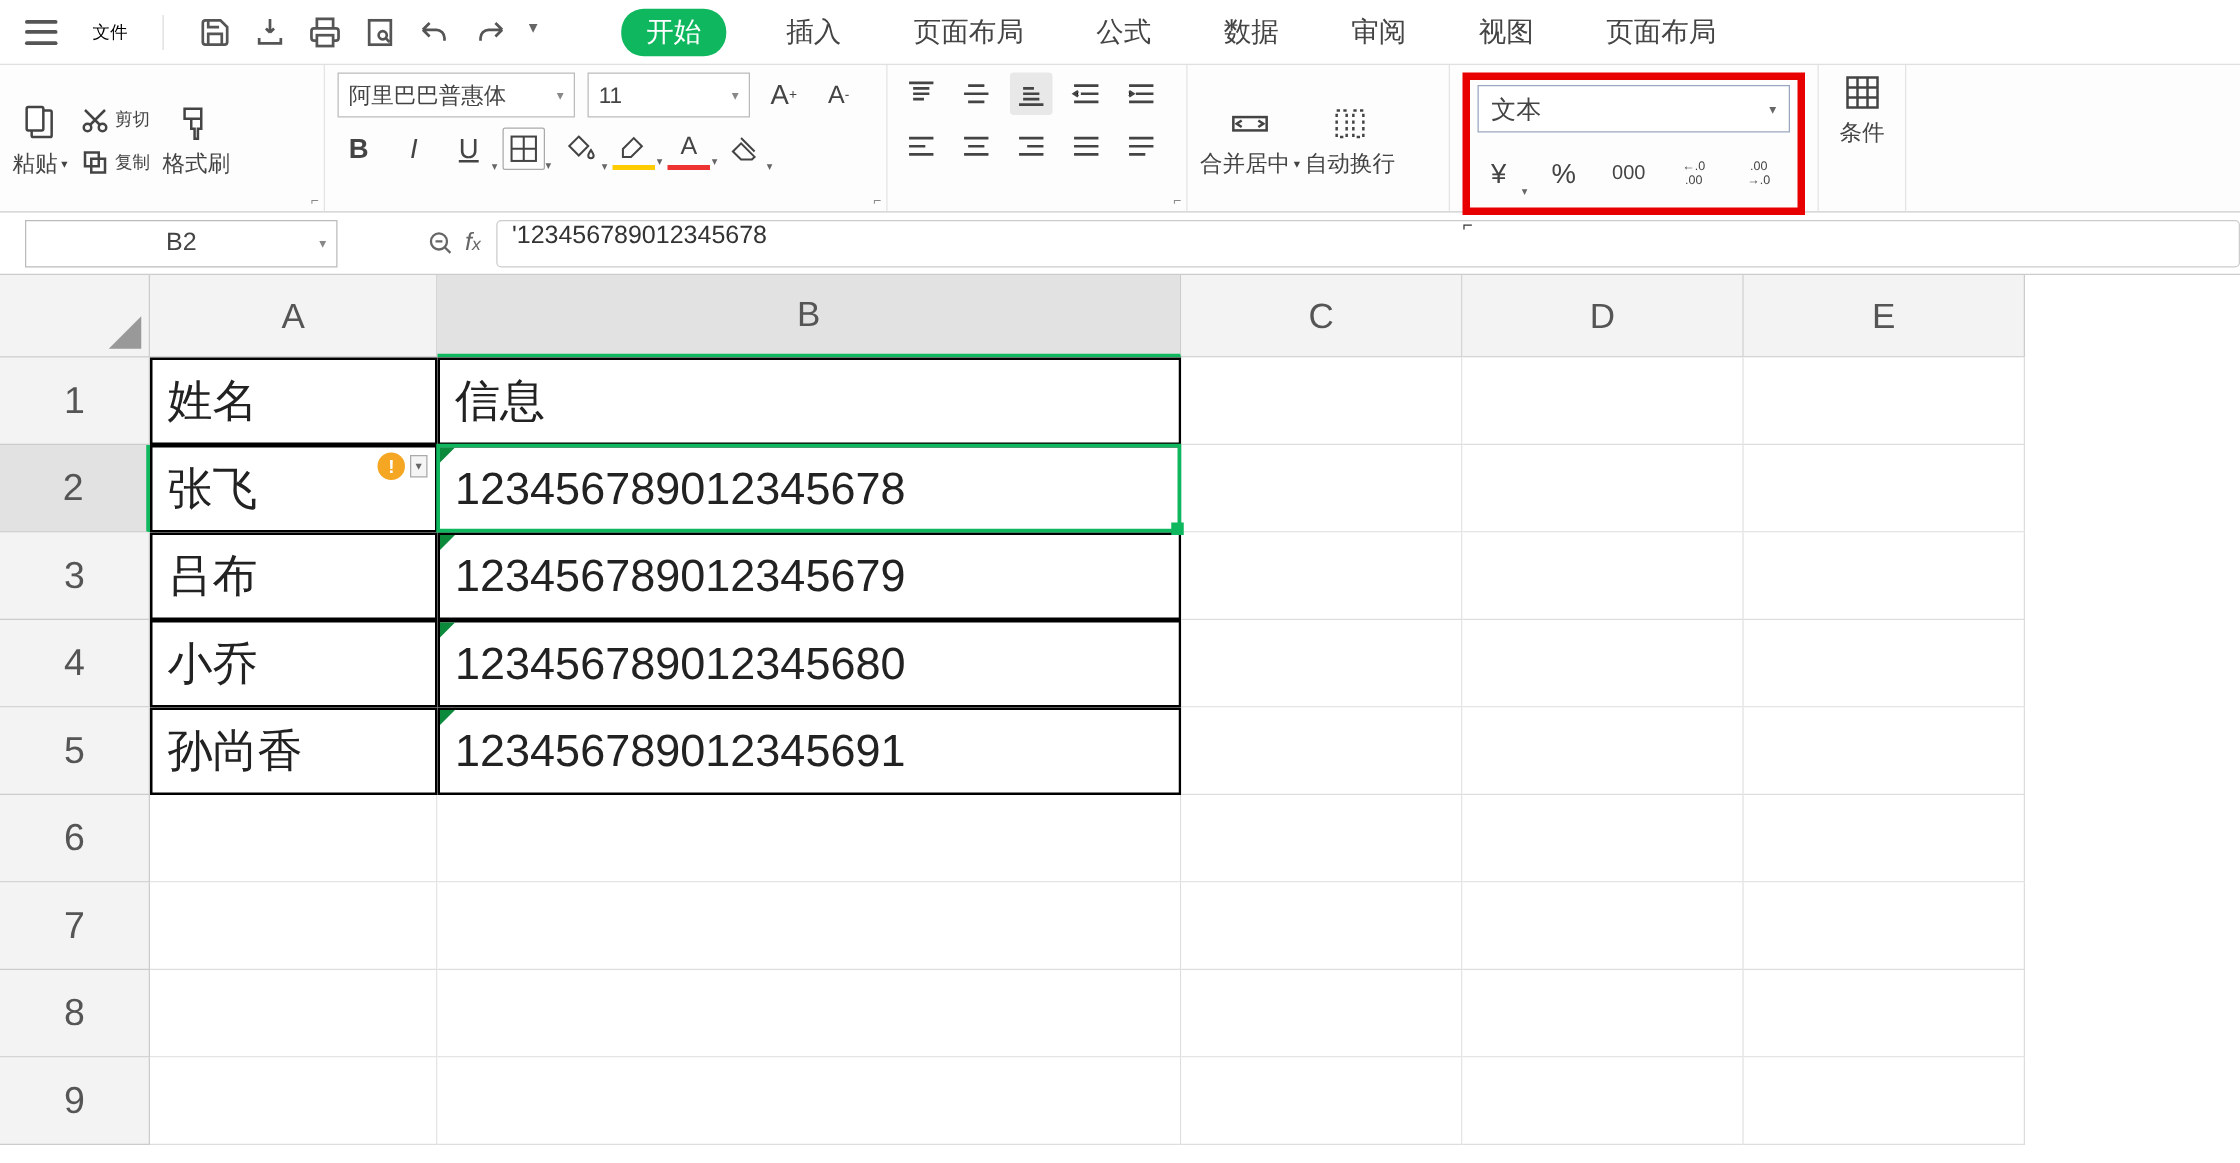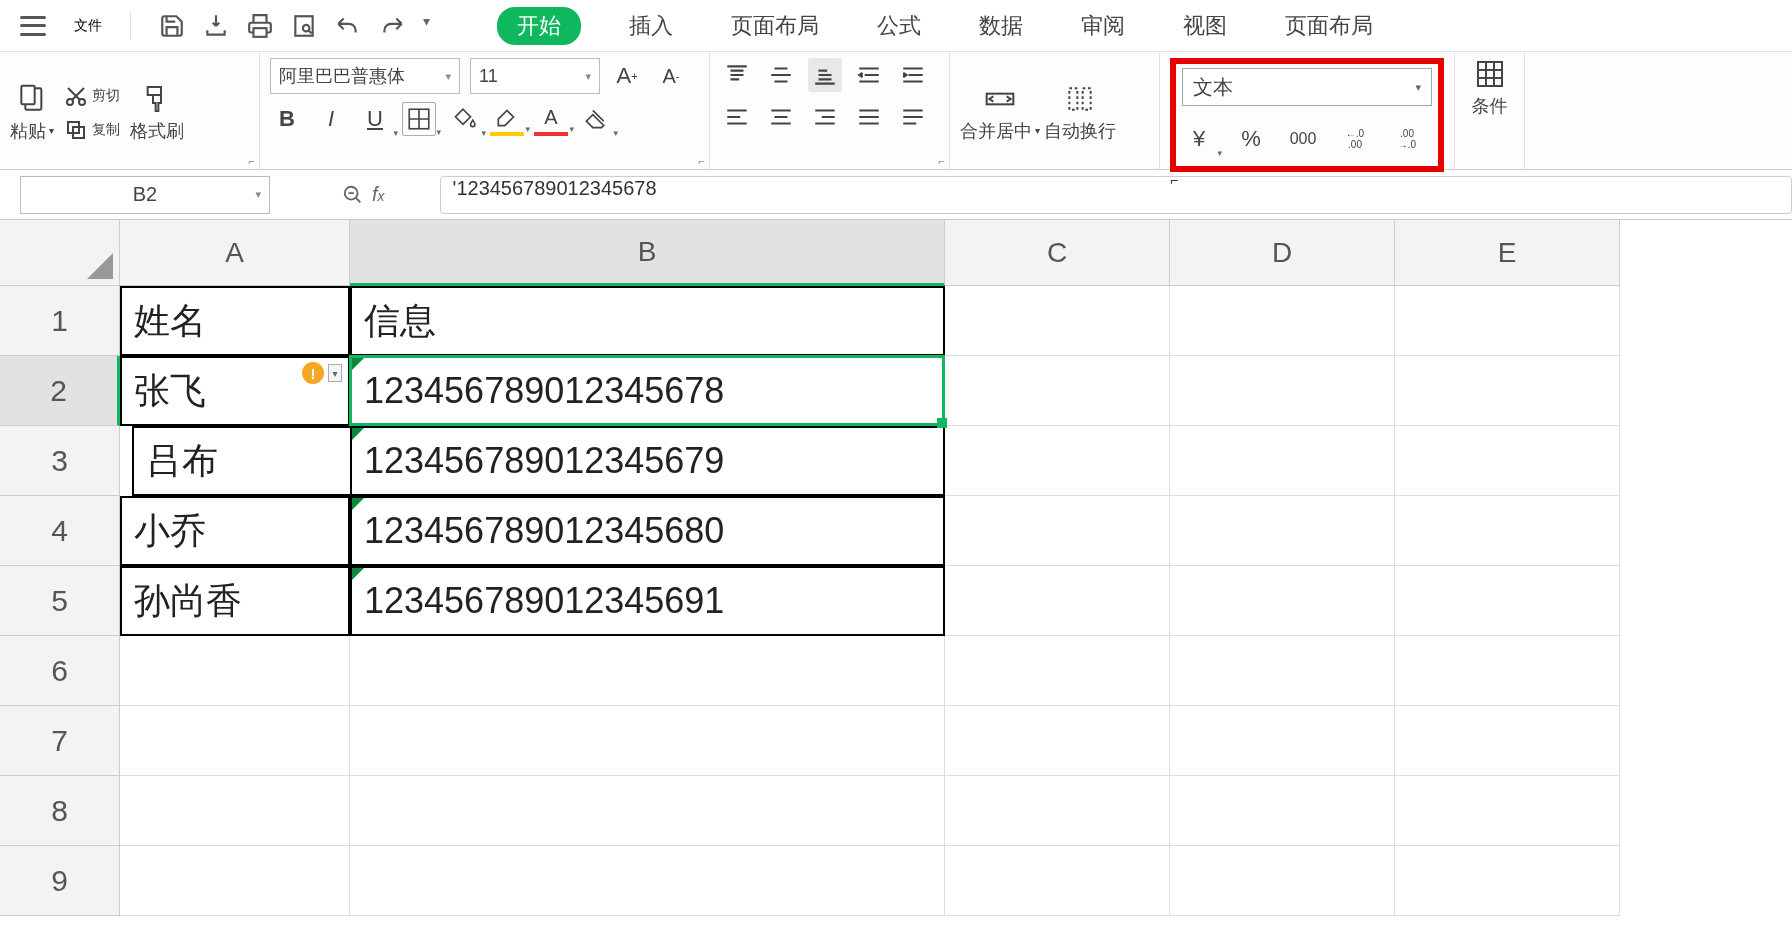--- a/index.html
+++ b/index.html
@@ -45,21 +45,21 @@
 .fmt-select { width:250px; height:38px; border:1px solid #9aa7c0; background:#fff; display:flex; align-items:center; padding:0 10px; font-size:20px; color:#444; cursor:pointer; }
 .fmt-select .caret { margin-left:auto; font-size:11px; color:#666; }
 .fmt-row { display:flex; gap:18px; align-items:center; }
 
 
 .fbar { display:flex; align-items:center; height:50px; border-bottom:1px solid #ccc; padding-left:20px; gap:12px;justify-content:space-between; }
 .namebox { width:250px; height:38px; border:1px solid #bbb; display:flex; align-items:center; justify-content:center; position:relative; font-size:20px; color:#444; background:#fff; }
 .namebox .caret { position:absolute; right:8px; font-size:11px; color:#888; }
 .fx { font-style:italic; font-size:20px; color:#666; margin-left:60px; display:flex; align-items:center; gap:8px; }
 .fx svg { width:22px; height:22px; }
-.formulainput { flex:1; height:38px; border:1px solid #ccc; border-radius:4px; padding:0 12px; font-size:20px; color:#333; background:#fff;margin-left:43px; }
+.formulainput { flex:1; height:38px; border:1px solid #ccc; border-radius:4px; padding:0 12px; font-size:20px; color:#333; background:#fff; }
 
 
 .grid { display:flex; height:calc(100% - 52px - 118px - 50px); }
 .corner { width:120px; height:66px; background:#f3f3f3; border-right:1px solid #ccc; border-bottom:1px solid #ccc; position:relative; }
 .corner::after { content:""; position:absolute; right:6px; bottom:6px; width:0; height:0; border-left:26px solid transparent; border-bottom:26px solid #999; }
 .colheads { display:flex; height:66px; }
 .colhead { background:#f3f3f3; border-right:1px solid #ccc; border-bottom:1px solid #ccc; display:flex; align-items:center; justify-content:center; font-size:28px; color:#555; }
 .colhead.sel { background:#e2e2e2; border-bottom:3px solid #0fb75e; }
 .rowheads { display:flex; flex-direction:column; }
 .rowhead { width:120px; background:#f3f3f3; border-right:1px solid #ccc; border-bottom:1px solid #ccc; display:flex; align-items:center; justify-content:center; font-size:30px; color:#555; }
@@ -374,21 +374,21 @@
         <div class="cell" style="left: 0px; top: 0px; width: 230px; height: 70px; border-width: 2px; border-style: solid; border-color: rgb(0, 0, 0);">姓名</div>
         <div class="cell" style="left: 230px; top: 0px; width: 595px; height: 70px; border-width: 2px; border-style: solid; border-color: rgb(0, 0, 0);">信息</div>
         <div class="cell" style="left: 825px; top: 0px; width: 225px; height: 70px;"></div>
         <div class="cell" style="left: 1050px; top: 0px; width: 225px; height: 70px;"></div>
         <div class="cell" style="left: 1275px; top: 0px; width: 225px; height: 70px;"></div>
         <div class="cell" style="left: 0px; top: 70px; width: 230px; height: 70px; border-width: 2px; border-style: solid; border-color: rgb(0, 0, 0);">张飞</div>
         <div class="cell text-triangle" style="left: 230px; top: 70px; width: 595px; height: 70px; border-width: 2px; border-style: solid; border-color: rgb(0, 0, 0);">123456789012345678</div>
         <div class="cell" style="left: 825px; top: 70px; width: 225px; height: 70px;"></div>
         <div class="cell" style="left: 1050px; top: 70px; width: 225px; height: 70px;"></div>
         <div class="cell" style="left: 1275px; top: 70px; width: 225px; height: 70px;"></div>
-        <div class="cell" style="left: 12px; top: 140px; width: 230px; height: 70px; border-width: 2px; border-style: solid; border-color: rgb(0, 0, 0);">吕布</div>
+        <div class="cell" style="left: 0px; top: 140px; width: 230px; height: 70px; border-width: 2px; border-style: solid; border-color: rgb(0, 0, 0);">吕布</div>
         <div class="cell text-triangle" style="left: 230px; top: 140px; width: 595px; height: 70px; border-width: 2px; border-style: solid; border-color: rgb(0, 0, 0);">123456789012345679</div>
         <div class="cell" style="left: 825px; top: 140px; width: 225px; height: 70px;"></div>
         <div class="cell" style="left: 1050px; top: 140px; width: 225px; height: 70px;"></div>
         <div class="cell" style="left: 1275px; top: 140px; width: 225px; height: 70px;"></div>
         <div class="cell" style="left: 0px; top: 210px; width: 230px; height: 70px; border-width: 2px; border-style: solid; border-color: rgb(0, 0, 0);">小乔</div>
         <div class="cell text-triangle" style="left: 230px; top: 210px; width: 595px; height: 70px; border-width: 2px; border-style: solid; border-color: rgb(0, 0, 0);">123456789012345680</div>
         <div class="cell" style="left: 825px; top: 210px; width: 225px; height: 70px;"></div>
         <div class="cell" style="left: 1050px; top: 210px; width: 225px; height: 70px;"></div>
         <div class="cell" style="left: 1275px; top: 210px; width: 225px; height: 70px;"></div>
         <div class="cell" style="left: 0px; top: 280px; width: 230px; height: 70px; border-width: 2px; border-style: solid; border-color: rgb(0, 0, 0);">孙尚香</div>

